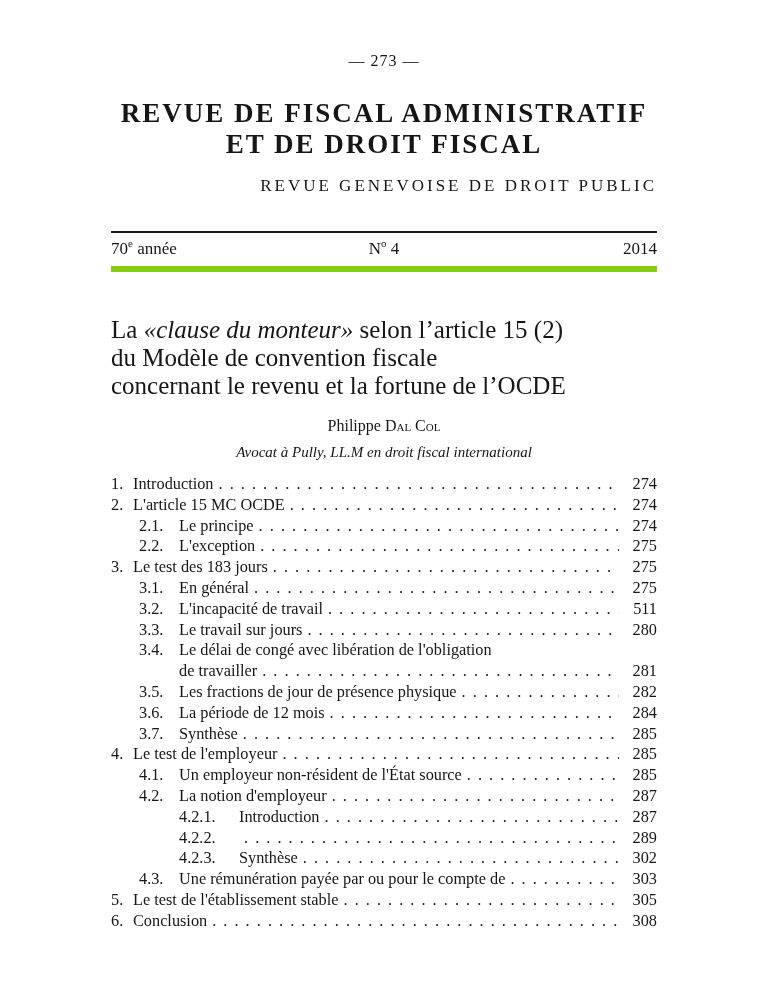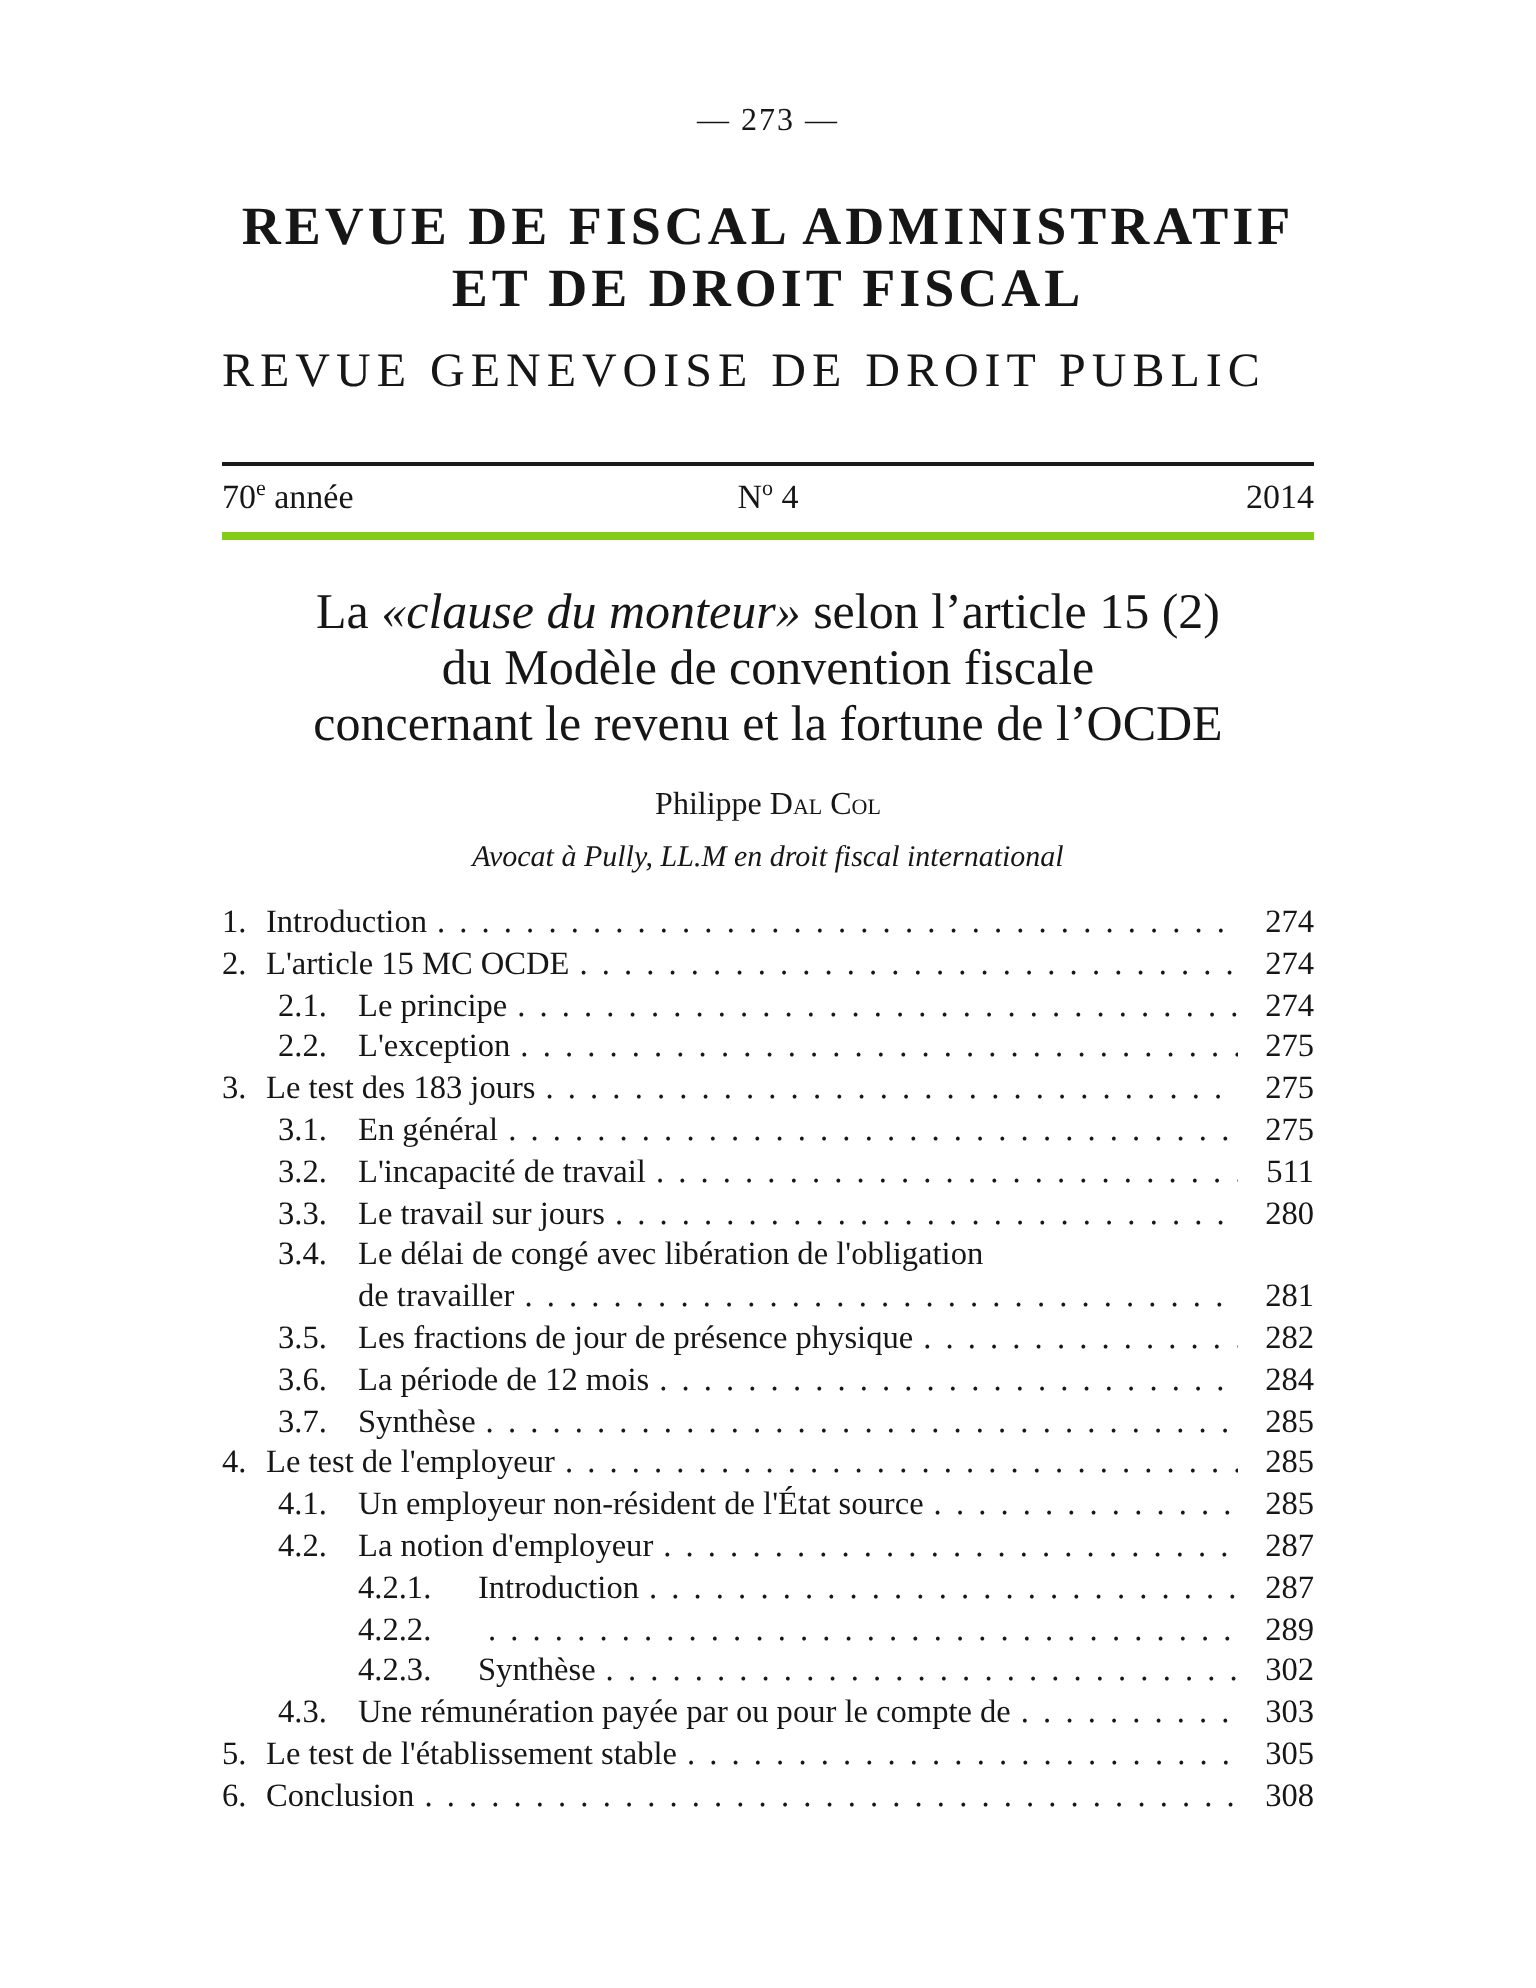--- a/index.html
+++ b/index.html
@@ -27,43 +27,43 @@
   .journal-title {
     margin-top: 28px;
     text-align: center;
     font-size: 27px;
     font-weight: bold;
     letter-spacing: 2px;
     line-height: 31px;
   }
   .journal-subtitle {
     margin-top: 13px;
-    text-align: left;
-    font-size: 24px;
+    text-align: right;
+    font-size: 17px;
     font-weight: normal;
     letter-spacing: 3px;
     line-height: 26px;
   }
   .issue-bar {
     margin-top: 32px;
     border-top: 2px solid #1a1a1a;
-    border-bottom: 4px solid #84cc16;
+    border-bottom: 6px solid #84cc16;
     display: flex;
     align-items: baseline;
     padding: 6px 0 7px 0;
     font-size: 17px;
   }
   .issue-bar > span { flex: 1 1 0; }
   .issue-left  { text-align: left; }
   .issue-center{ text-align: center; }
   .issue-right { text-align: right; }
   sup { font-size: 11px; vertical-align: super; line-height: 0; }
   .article-title {
-    margin-top: 23px;
-    text-align: center;
+    margin-top: 44px;
+    text-align: left;
     font-size: 25px;
     font-weight: normal;
     line-height: 28px;
   }
   .article-title em { font-style: italic; }
   .author {
     margin-top: 17px;
     text-align: center;
     font-size: 16px;
   }

